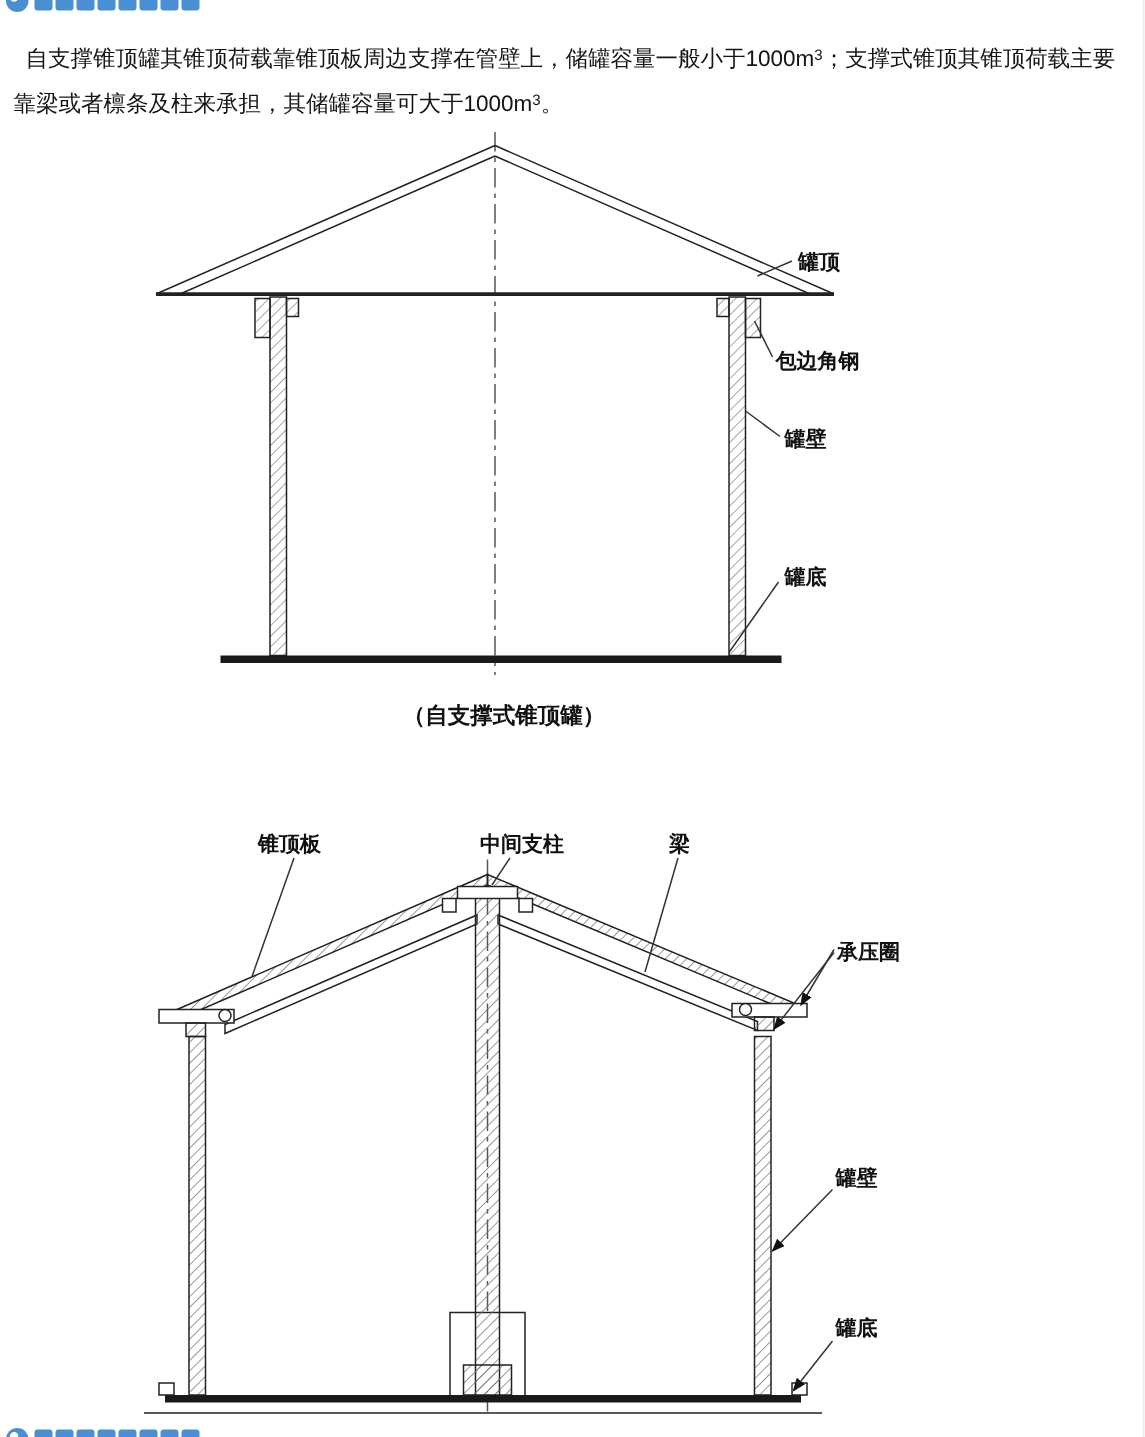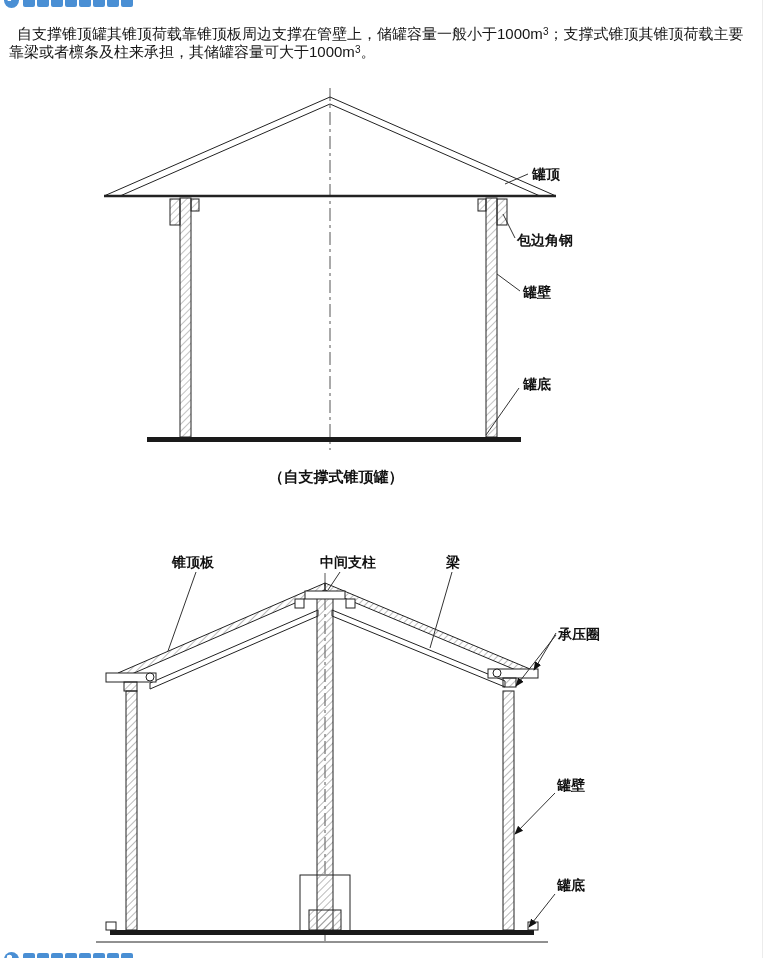--- a/index.html
+++ b/index.html
@@ -9,21 +9,21 @@
     background:#ffffff;
     overflow:hidden;
     color:#111;
     font-family:"Liberation Sans","DejaVu Sans",sans-serif;
     border-right:1px solid #ececec;
   }
   
   .intro{
     position:absolute;
     top:24px;left:9px;width:746px;
-    font-size:15px;line-height:16px;
+    font-size:15px;line-height:28px;
     text-indent:8px;
     color:#151515;
   }
   .intro sup{font-size:10px;vertical-align:4px}
 
   
   svg{position:absolute;left:0;display:block}
   #diagram1{top:88px}
   #diagram2{top:545px}
   .lbl{

